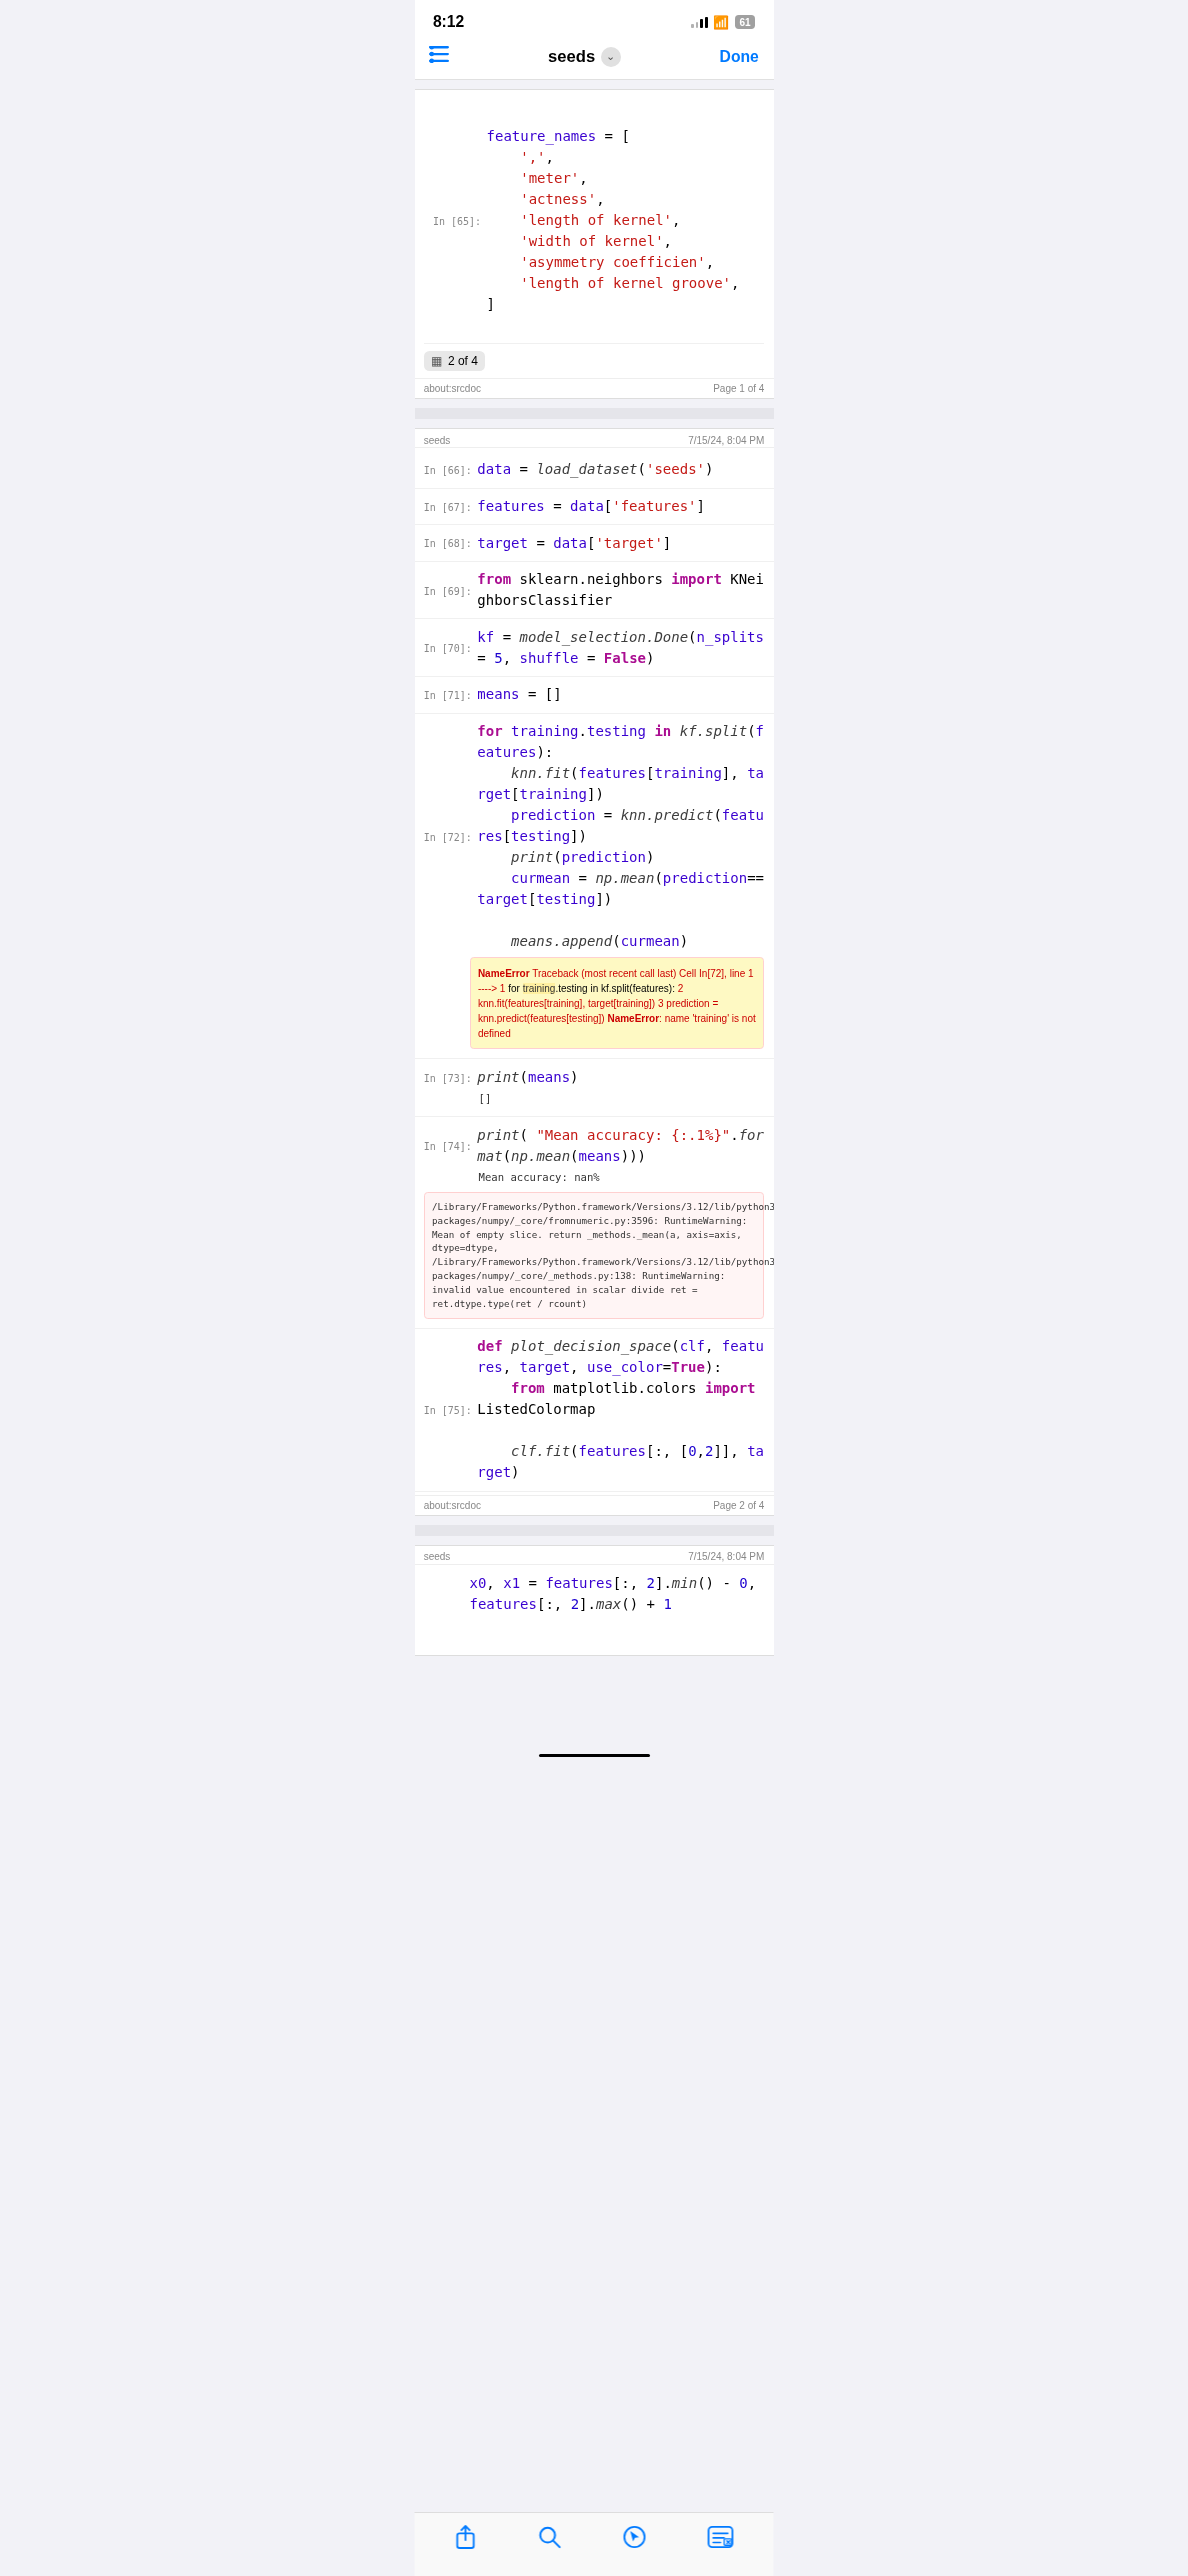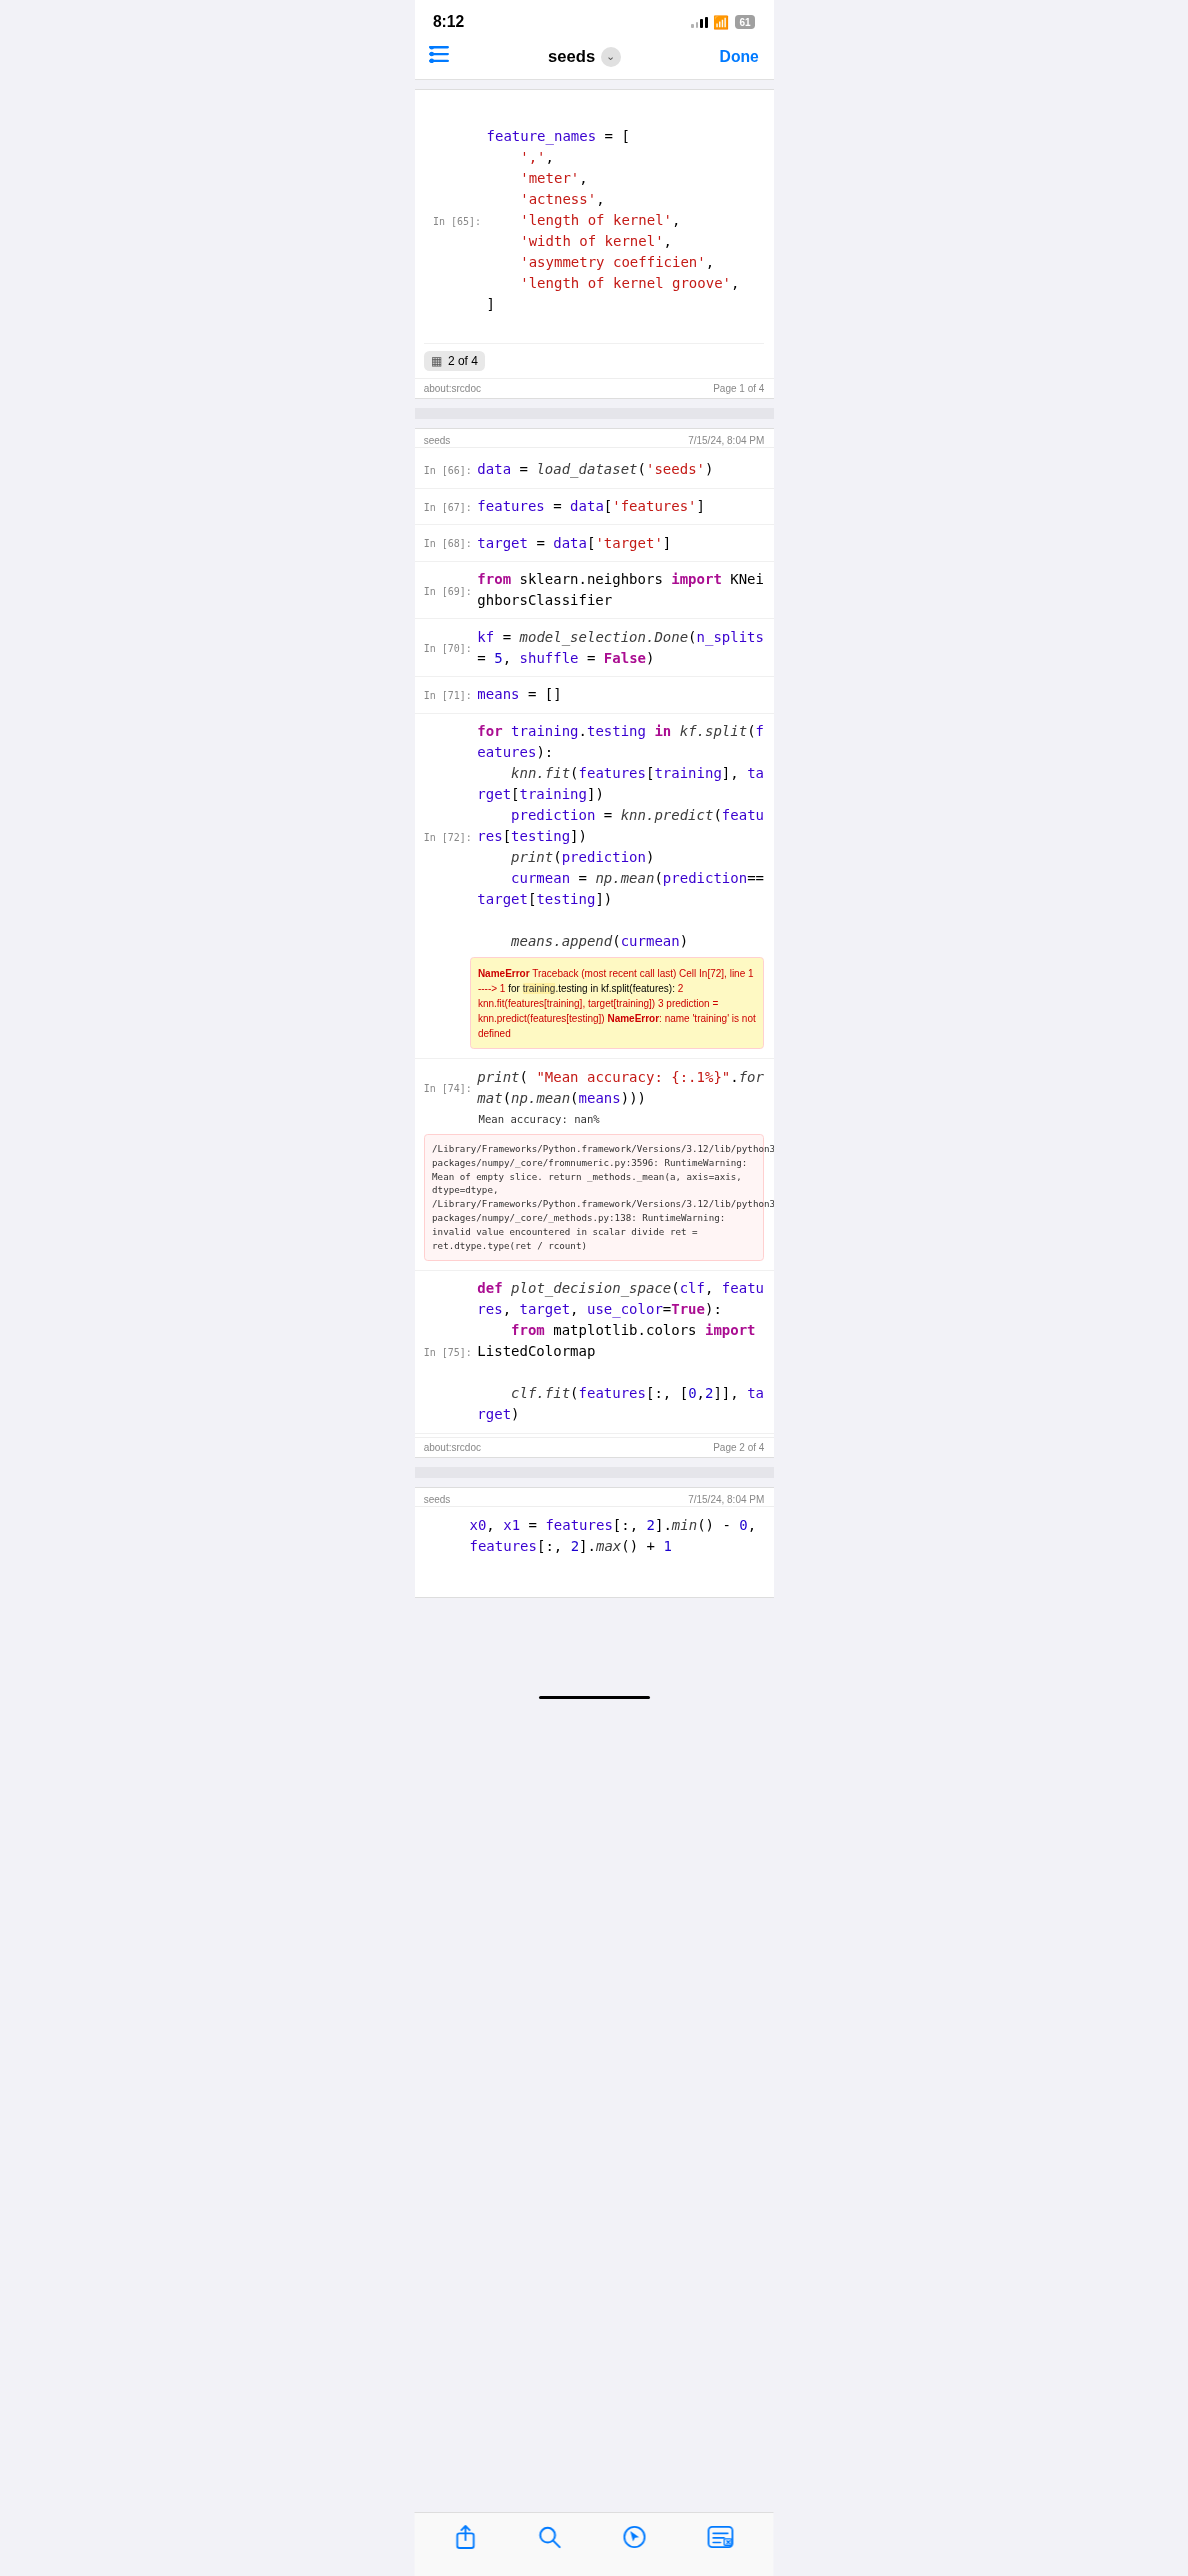--- a/index.html
+++ b/index.html
@@ -392,20 +392,27 @@
       <div class="error-output">
 <span style="color:#c00; font-weight:bold;">NameError</span>                                 Traceback (most recent call last)
 Cell In[72], line 1
 <span style="color:#c00;">----&gt; 1 </span><span class="bl">for </span><span class="error-highlight">training</span><span class="bl">.testing in kf.split(features):</span>
       2     knn.fit(features[training], target[training])
       3     prediction = knn.predict(features[testing])
 
 <span style="color:#c00; font-weight:bold;">NameError</span>: name 'training' is not defined</div>
     </div>
 
+    <div class="code-cell">
+      <div class="cell-row">
+        <span class="cell-label">In [73]:</span>
+        <div class="cell-content"><span class="fn">print</span>(<span class="var">means</span>)</div>
+      </div>
+      <div class="cell-output">[]</div>
+    </div>
 
     <div class="code-cell">
       <div class="cell-row">
         <span class="cell-label">In [74]:</span>
         <div class="cell-content"><span class="fn">print</span>( <span class="str">"Mean accuracy: {:.1%}"</span>.<span class="fn">format</span>(<span class="fn">np.mean</span>(<span class="var">means</span>)))</div>
       </div>
       <div class="cell-output">Mean accuracy: nan%</div>
       <div class="warning-output">/Library/Frameworks/Python.framework/Versions/3.12/lib/python3.12/site-packages/numpy/_core/fromnumeric.py:3596: RuntimeWarning: Mean of empty slice.
   return _methods._mean(a, axis=axis, dtype=dtype,
 /Library/Frameworks/Python.framework/Versions/3.12/lib/python3.12/site-packages/numpy/_core/_methods.py:138: RuntimeWarning: invalid value encountered in scalar divide

